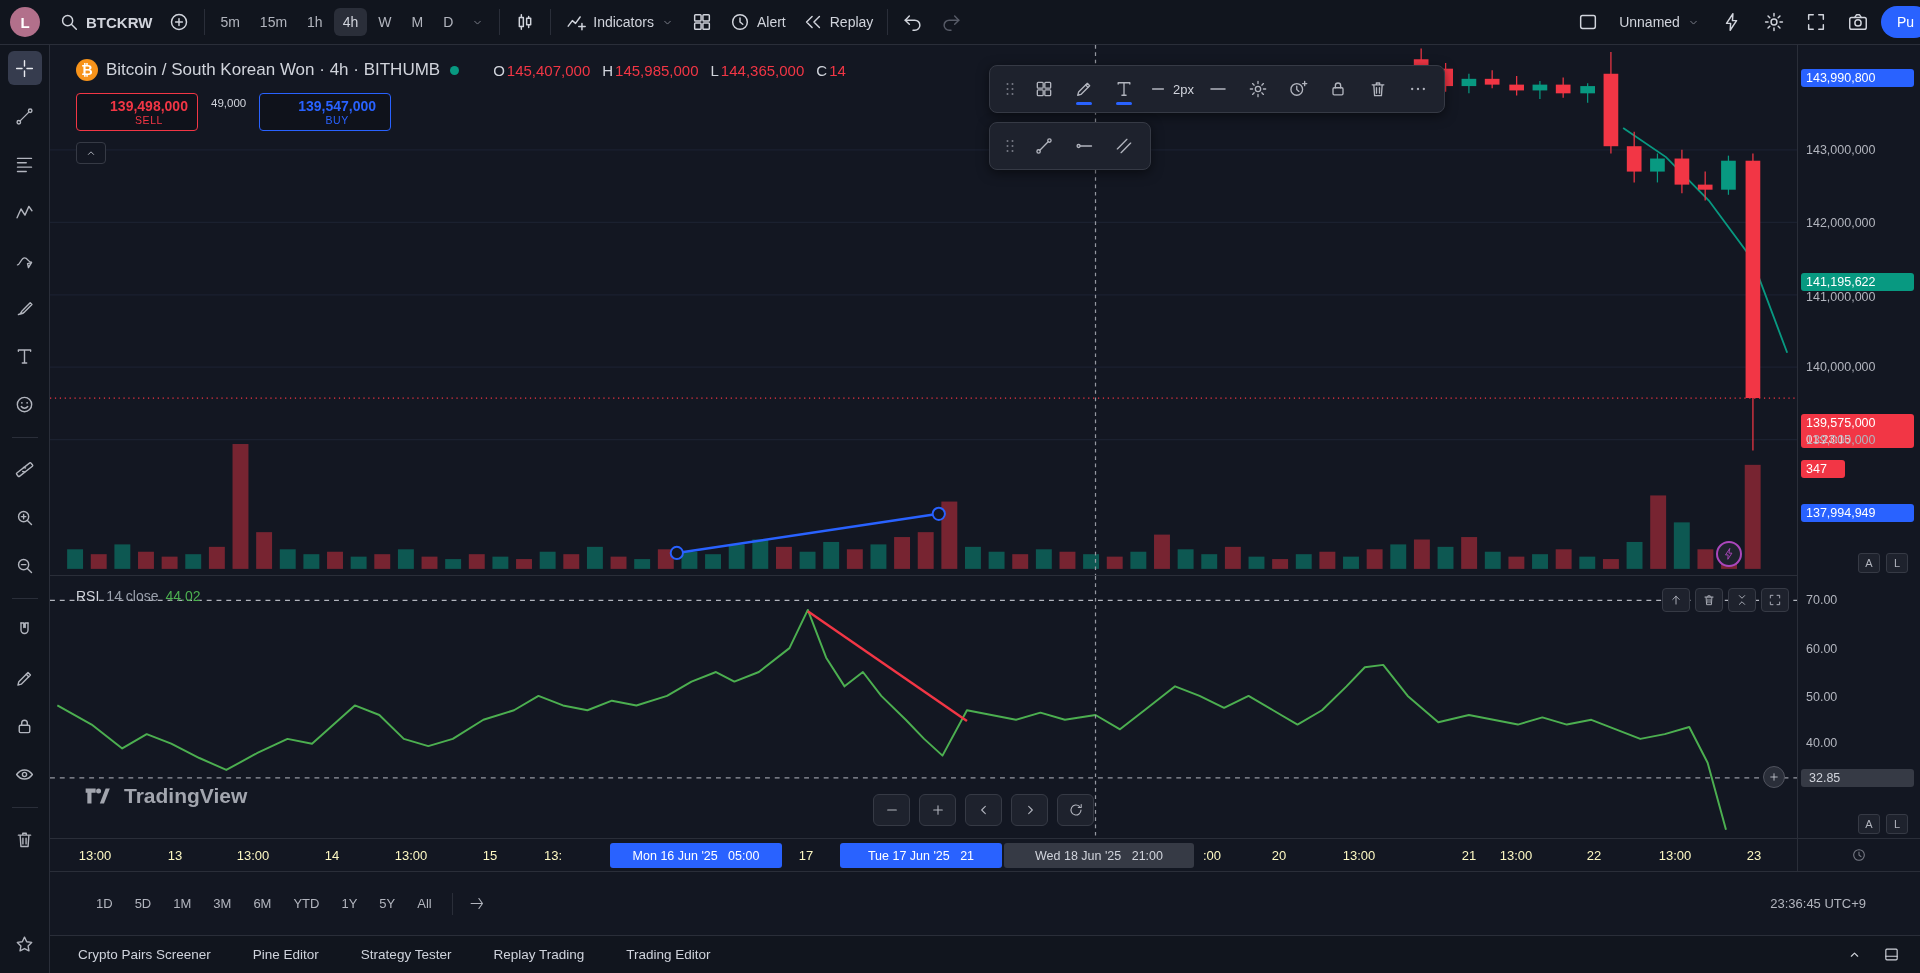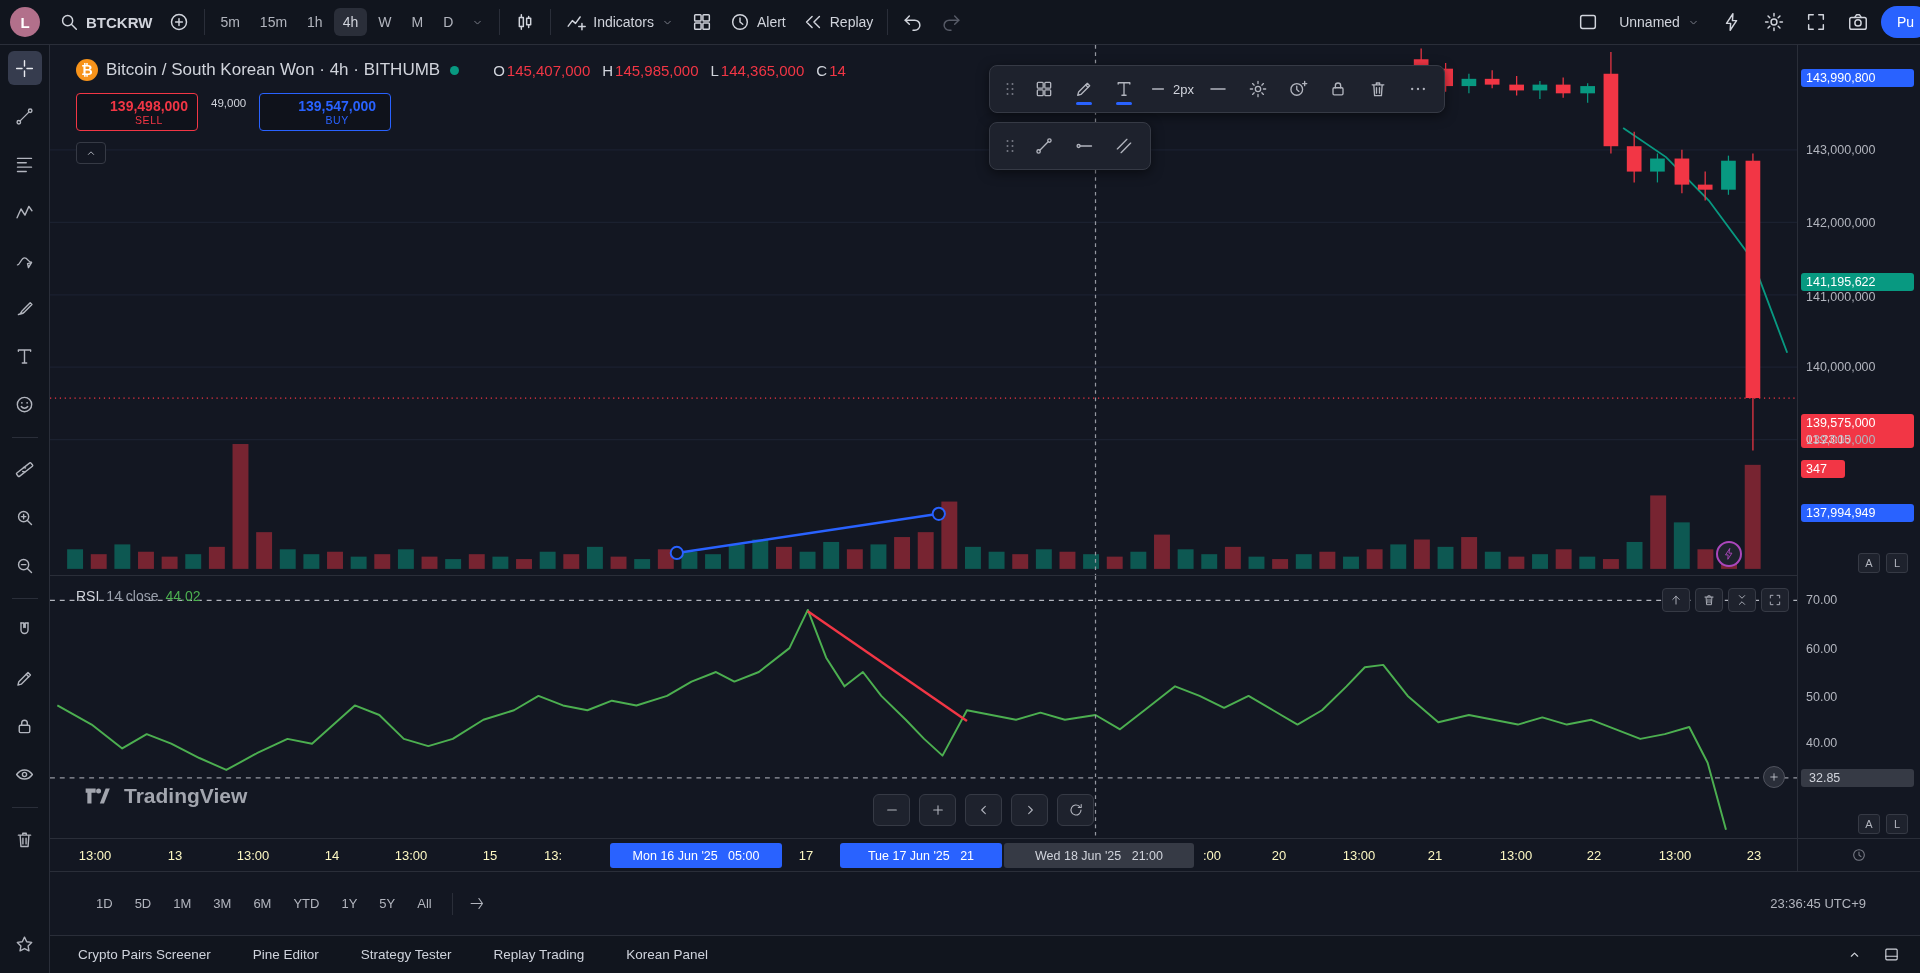--- a/index.html
+++ b/index.html
@@ -859,21 +859,21 @@
               <div class="ta-label" style="left: 361px;">13:00</div>
               <div class="ta-label" style="left: 440px;">15</div>
               <div class="ta-label" style="left: 503px;">13:</div>
               <div class="ta-badge blue" style="width: 172px; left: 624px; margin-left: 22px;">Mon 16 Jun '25   05:00</div>
               <div class="ta-label" style="left: 756px;">17</div>
               <div class="ta-badge blue" style="width: 162px; left: 871px;">Tue 17 Jun '25   21</div>
               <div class="ta-badge gray" style="width: 190px; left: 1049px;">Wed 18 Jun '25   21:00</div>
               <div class="ta-label" style="left: 1162px;">:00</div>
               <div class="ta-label" style="left: 1229px;">20</div>
               <div class="ta-label" style="left: 1309px;">13:00</div>
-              <div class="ta-label" style="left: 1385px;">21</div>
+              <div class="ta-label" style="left: 1419px;">21</div>
               <div class="ta-label" style="left: 1466px;">13:00</div>
               <div class="ta-label" style="left: 1544px;">22</div>
               <div class="ta-label" style="left: 1625px;">13:00</div>
               <div class="ta-label" style="left: 1704px;">23</div>
             </div>
         </div>
 
         <div class="scale-col" id="scaleCol">
           <div class="al-group" style="top:508px">
             <button class="al-btn">A</button>
@@ -934,21 +934,21 @@
         </button>
         <div class="clock">23:36:45 UTC+9</div>
       </div>
 
       <footer class="panel-bar">
         <div id="panelTabs" style="display:flex;align-items:center;">
             <button class="panel-tab">Crypto Pairs Screener</button>
             <button class="panel-tab">Pine Editor</button>
             <button class="panel-tab">Strategy Tester</button>
             <button class="panel-tab">Replay Trading</button>
-            <button class="panel-tab">Korean Panel</button>
+            <button class="panel-tab">Trading Editor</button>
           </div>
         <div class="panel-right">
           <button class="tb-btn" style="padding:2px">
             <span class="icon">
                 <svg viewBox="0 0 24 24" fill="none" stroke="currentColor" stroke-width="1.6" stroke-linecap="round" stroke-linejoin="round">
                   <path d="M7.5 14.5L12 10l4.5 4.5"></path>
                 </svg>
               </span>
           </button>
           <button class="tb-btn" style="padding:2px">

